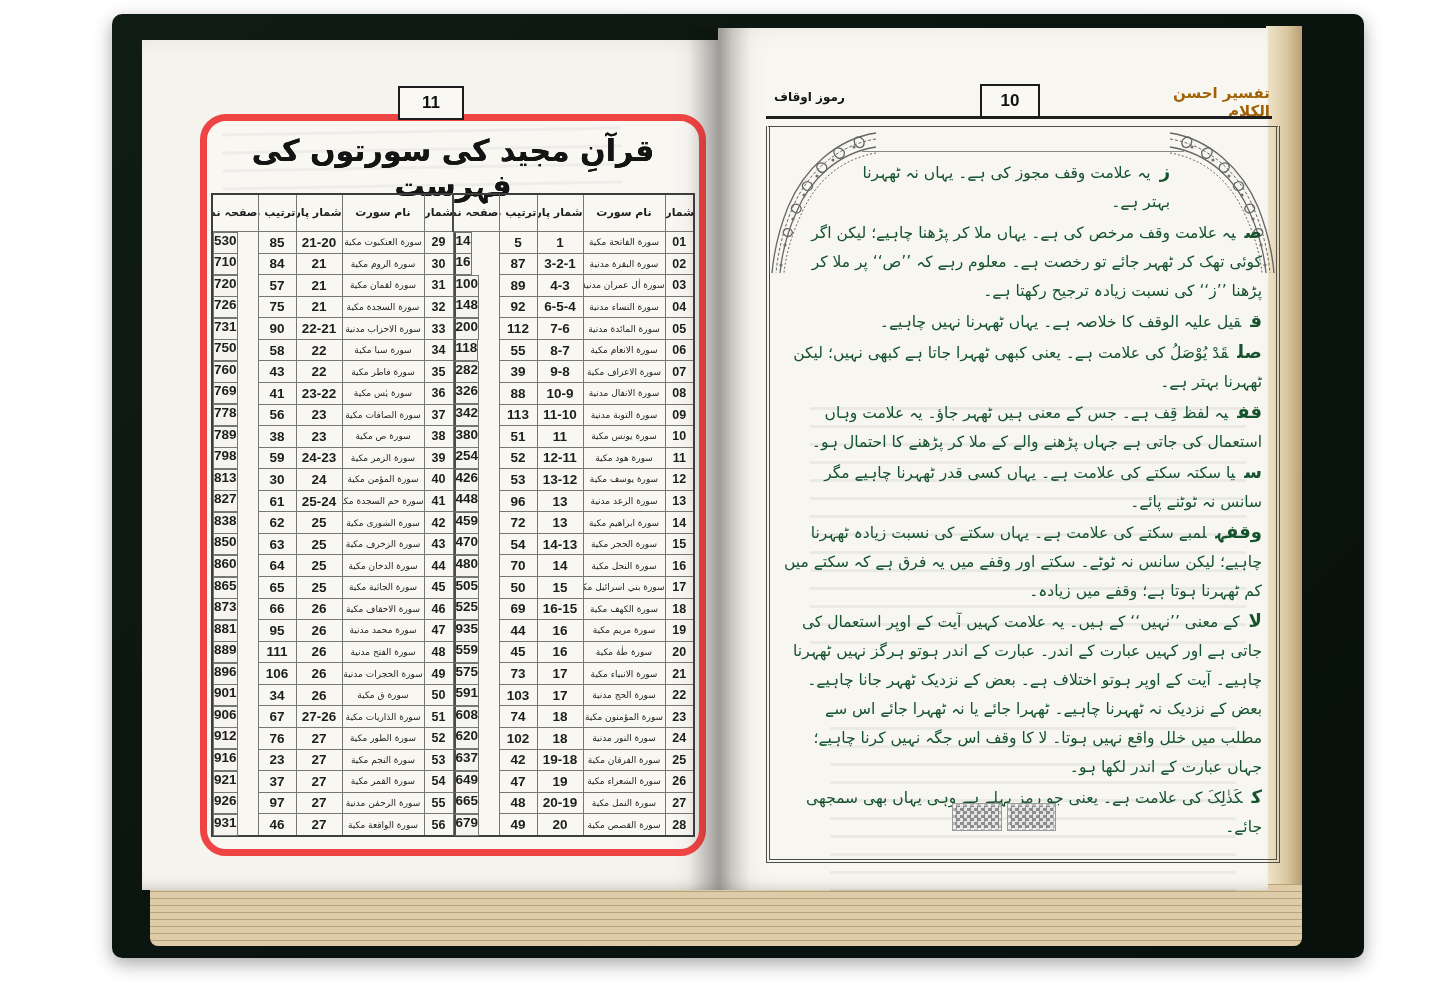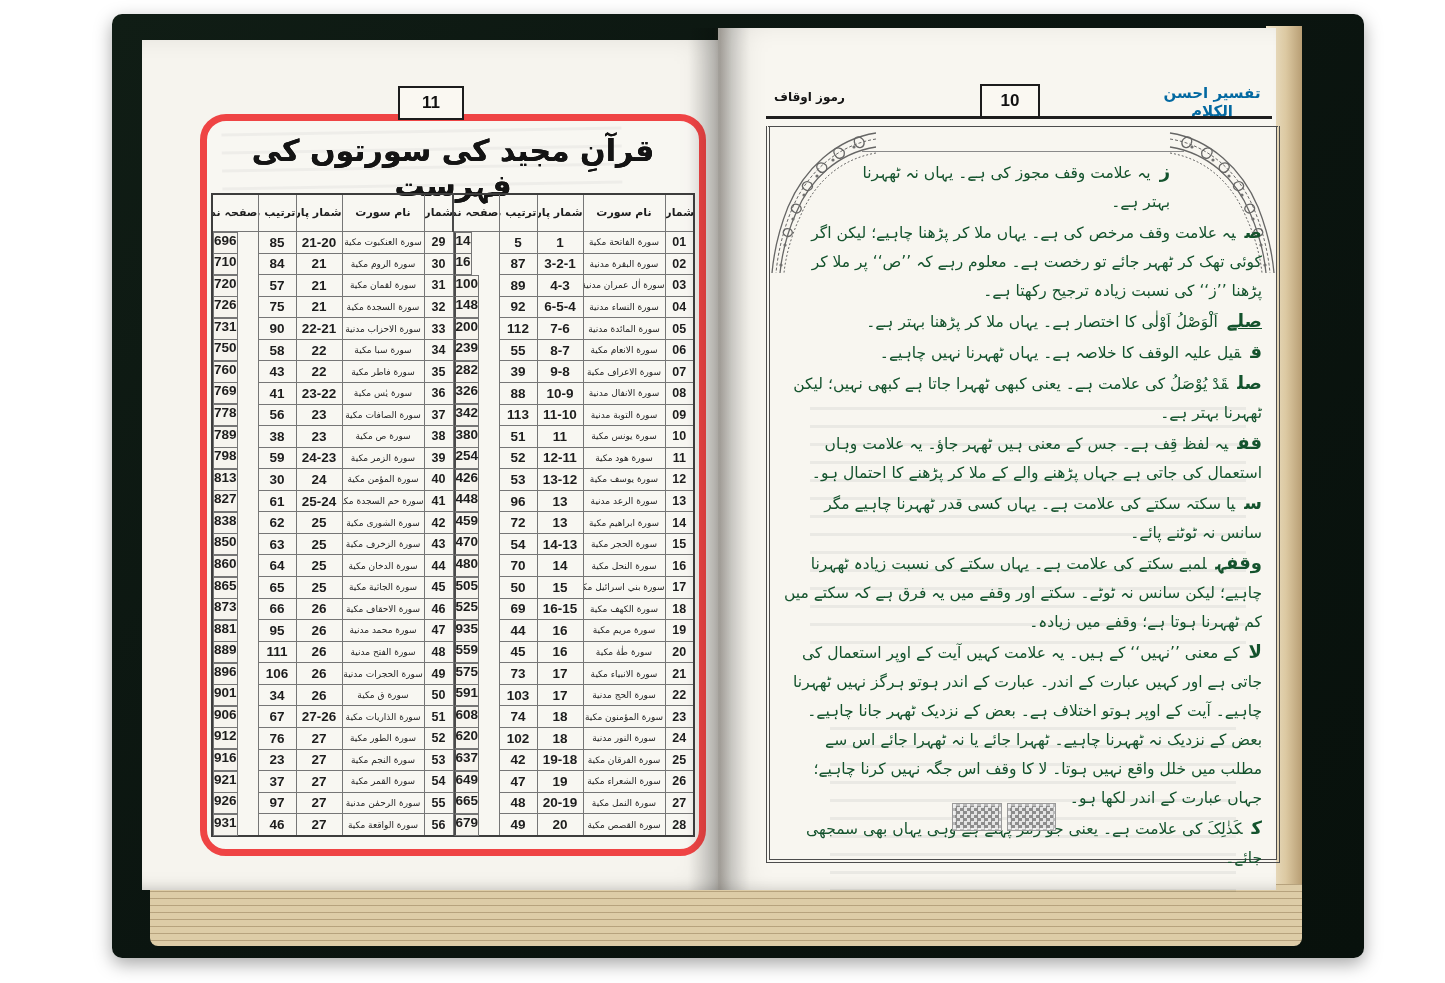--- a/index.html
+++ b/index.html
@@ -12,21 +12,21 @@
          background:linear-gradient(135deg,#101d15 0%,#0b1510 45%,#08110c 100%);
          border-radius:10px;box-shadow:0 6px 18px rgba(0,0,0,.35);}
   .edge-right{position:absolute;left:1266px;top:26px;width:36px;height:864px;
          background:linear-gradient(90deg,#efe5cd 0%,#dcc9a2 55%,#b89e74 100%);}
   .page-stack{position:absolute;left:150px;top:884px;width:1152px;height:62px;
          background:#ddcca7;
          background-image:repeating-linear-gradient(180deg,rgba(120,95,58,.38) 0 1px,rgba(0,0,0,0) 1px 7px);
          border-radius:0 0 8px 8px;}
 
   
-  .page{position:absolute;background:#f6f4ee;padding-left:8px;}
+  .page{position:absolute;background:#f6f4ee;}
   .page.left{left:142px;top:40px;width:576px;height:850px;
         box-shadow:inset -28px 0 38px -22px rgba(0,0,0,.30),inset 0 -10px 14px -10px rgba(0,0,0,.18);}
   .page.right{left:718px;top:28px;width:550px;height:862px;background:#f8f6f0;
         box-shadow:inset 30px 0 42px -26px rgba(0,0,0,.32),inset 0 -10px 14px -10px rgba(0,0,0,.15);}
   .gutter{position:absolute;left:688px;top:28px;width:62px;height:862px;pointer-events:none;
         background:linear-gradient(90deg,rgba(0,0,0,0) 0%,rgba(0,0,0,.16) 42%,rgba(40,30,20,.26) 52%,rgba(0,0,0,.10) 70%,rgba(0,0,0,0) 100%);}
 
   .urdu{direction:rtl;font-family:"DejaVu Sans",sans-serif;}
 
   
@@ -47,22 +47,22 @@
   .surah-table th{height:36px;font-size:11px;font-weight:bold;line-height:1.15;
         direction:rtl;}
   .surah-table td{height:20px;font:bold 13.5px "Liberation Sans",sans-serif;}
   .surah-table td.name{font:9px "DejaVu Sans",sans-serif;direction:rtl;}
   .surah-table td.no{font:bold 12.5px "Liberation Sans",sans-serif;}
   .surah-table td:nth-child(6),.surah-table th:nth-child(6){border-left:2px solid #4a4a4a;}
 
   
   .rp-section{position:absolute;left:56px;top:62px;font-size:12px;font-weight:bold;color:#151515;}
   .rp-num{left:262px;top:56px;width:56px;height:30px;}
-  .rp-book{position:absolute;left:436px;top:56px;width:116px;text-align:center;
-        font-size:15px;font-weight:bold;color:#0369a1;}
+  .rp-book{position:absolute;left:436px;top:56px;width:116px;
+        font-size:15px;font-weight:bold;color:#a16207;}
   .rp-rule{position:absolute;left:48px;top:88px;width:506px;height:3px;background:#1e1e1e;}
   .rp-frame{position:absolute;left:48px;top:98px;width:506px;height:732px;
         border:4px double #4c4c4c;border-top:1px solid #4c4c4c;}
   .orn-line{position:absolute;left:92px;right:92px;top:24px;height:1px;background:#8a8a8a;}
   .orn{position:absolute;top:0;width:108px;height:148px;opacity:.85;}
   .orn.leftc{left:0;transform:scaleX(-1);}
   .orn.rightc{right:0;}
   .entries{position:absolute;left:10px;right:14px;top:30px;bottom:10px;
         font-size:15.5px;line-height:29px;color:#14532d;text-align:right;}
   .entry{margin:0;}
@@ -122,21 +122,21 @@
             <th>شمار سورت</th>
             <th>صفحہ نمبر</th>
             <th>ترتیب نزول</th>
             <th>شمار پارہ</th>
             <th>نام سورت</th>
             <th>شمار سورت</th>
           </tr>
         </thead>
         <tbody>
             <tr>
-              <td class="page">696</td>
+              <td class="page">530</td>
               <td class="rev">85</td>
               <td class="para">21-20</td>
               <td class="name">سورة العنكبوت مكية</td>
               <td class="no">29</td>
               <td class="page">14</td>
               <td class="rev">5</td>
               <td class="para">1</td>
               <td class="name">سورة الفاتحة مكية</td>
               <td class="no">01</td>
             </tr>
@@ -187,21 +187,21 @@
               <td class="para">7-6</td>
               <td class="name">سورة المائدة مدنية</td>
               <td class="no">05</td>
             </tr>
             <tr>
               <td class="page">750</td>
               <td class="rev">58</td>
               <td class="para">22</td>
               <td class="name">سورة سبا مكية</td>
               <td class="no">34</td>
-              <td class="page">239</td>
+              <td class="page">118</td>
               <td class="rev">55</td>
               <td class="para">8-7</td>
               <td class="name">سورة الانعام مكية</td>
               <td class="no">06</td>
             </tr>
             <tr>
               <td class="page">760</td>
               <td class="rev">43</td>
               <td class="para">22</td>
               <td class="name">سورة فاطر مكية</td>
@@ -531,21 +531,20 @@
           </g>
         </svg>
       </div>
 
       <div class="ghost gr1"></div>
       <div class="ghost gr2"></div>
 
       <div class="entries urdu">
           <div class="entry"><span class="sym">ز</span><span>یہ علامت وقف مجوز کی ہے۔ یہاں نہ ٹھہرنا بہتر ہے۔</span></div>
           <div class="entry"><span class="sym">ص</span><span>یہ علامت وقف مرخص کی ہے۔ یہاں ملا کر پڑھنا چاہیے؛ لیکن اگر کوئی تھک کر ٹھہر جائے تو رخصت ہے۔ معلوم رہے کہ ’’ص‘‘ پر ملا کر پڑھنا ’’ز‘‘ کی نسبت زیادہ ترجیح رکھتا ہے۔</span></div>
-          <div class="entry"><span class="sym u">صلے</span><span>اَلْوَصْلُ اَوْلٰی کا اختصار ہے۔ یہاں ملا کر پڑھنا بہتر ہے۔</span></div>
           <div class="entry"><span class="sym">ق</span><span>قیل علیہ الوقف کا خلاصہ ہے۔ یہاں ٹھہرنا نہیں چاہیے۔</span></div>
           <div class="entry"><span class="sym">صل</span><span>قَدْ یُوْصَلُ کی علامت ہے۔ یعنی کبھی ٹھہرا جاتا ہے کبھی نہیں؛ لیکن ٹھہرنا بہتر ہے۔</span></div>
           <div class="entry"><span class="sym">قف</span><span>یہ لفظ قِف ہے۔ جس کے معنی ہیں ٹھہر جاؤ۔ یہ علامت وہاں استعمال کی جاتی ہے جہاں پڑھنے والے کے ملا کر پڑھنے کا احتمال ہو۔</span></div>
           <div class="entry"><span class="sym">س</span><span>یا سکتہ سکتے کی علامت ہے۔ یہاں کسی قدر ٹھہرنا چاہیے مگر سانس نہ ٹوٹنے پائے۔</span></div>
           <div class="entry"><span class="sym">وقفہ</span><span>لمبے سکتے کی علامت ہے۔ یہاں سکتے کی نسبت زیادہ ٹھہرنا چاہیے؛ لیکن سانس نہ ٹوٹے۔ سکتے اور وقفے میں یہ فرق ہے کہ سکتے میں کم ٹھہرنا ہوتا ہے؛ وقفے میں زیادہ۔</span></div>
           <div class="entry"><span class="sym">لا</span><span>کے معنی ’’نہیں‘‘ کے ہیں۔ یہ علامت کہیں آیت کے اوپر استعمال کی جاتی ہے اور کہیں عبارت کے اندر۔ عبارت کے اندر ہوتو ہرگز نہیں ٹھہرنا چاہیے۔ آیت کے اوپر ہوتو اختلاف ہے۔ بعض کے نزدیک ٹھہر جانا چاہیے۔ بعض کے نزدیک نہ ٹھہرنا چاہیے۔ ٹھہرا جائے یا نہ ٹھہرا جائے اس سے مطلب میں خلل واقع نہیں ہوتا۔ لا کا وقف اس جگہ نہیں کرنا چاہیے؛ جہاں عبارت کے اندر لکھا ہو۔</span></div>
           <div class="entry"><span class="sym">ك</span><span>كَذٰلِکَ کی علامت ہے۔ یعنی جو رمز پہلے ہے وہی یہاں بھی سمجھی جائے۔</span></div>
         </div>
 
       <div class="mosaic">

